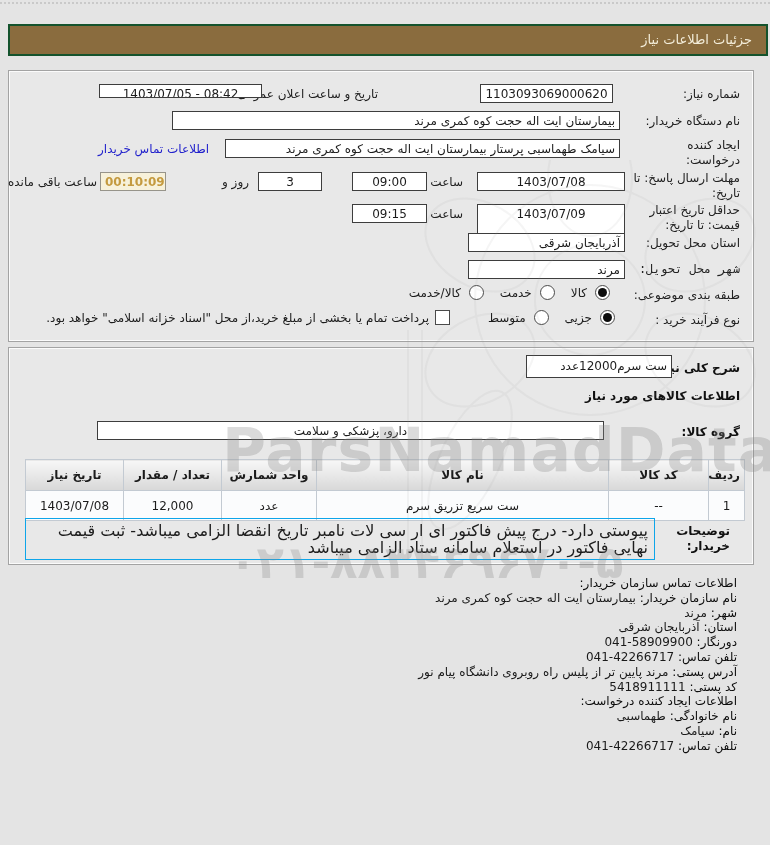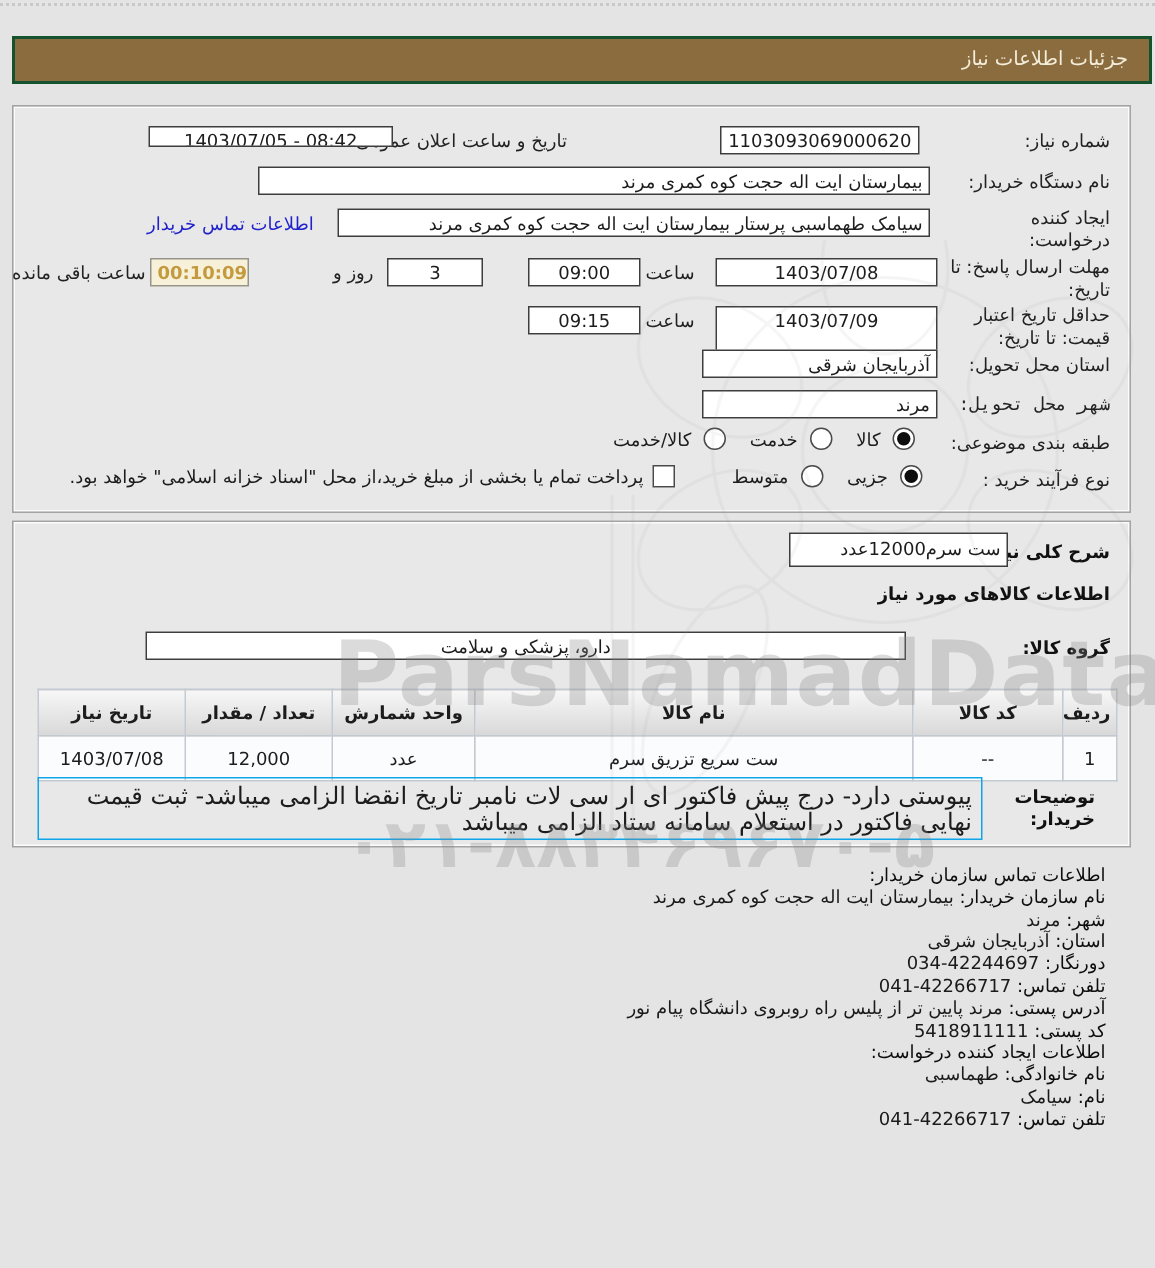--- a/index.html
+++ b/index.html
@@ -169,21 +169,21 @@
     </table>
 
   <div class="lbl bold wrap" style="right:40px;top:524px;width:72px;">توضیحات خریدار:</div>
   <div class="notesbox">پیوستی دارد- درج پیش فاکتور ای ار سی لات نامبر تاریخ انقضا الزامی میباشد- ثبت قیمت نهایی فاکتور در استعلام سامانه ستاد الزامی میباشد</div>
 
   <div class="contact">
     <div><b>اطلاعات تماس سازمان خریدار:</b></div>
     <div><b>نام سازمان خریدار:</b> <span>بیمارستان ایت اله حجت کوه کمری مرند</span></div>
     <div><b>شهر:</b> <span>مرند</span></div>
     <div><b>استان:</b> <span>آذربایجان شرقی</span></div>
-    <div><b>دورنگار:</b> <span>42244697-034</span></div>
+    <div><b>دورنگار:</b> <span>58909900-041</span></div>
     <div><b>تلفن تماس:</b> <span>42266717-041</span></div>
     <div><b>آدرس پستی:</b> <span>مرند پایین تر از پلیس راه روبروی دانشگاه پیام نور</span></div>
     <div><b>کد پستی:</b> <span>5418911111</span></div>
     <div><b>اطلاعات ایجاد کننده درخواست:</b></div>
     <div><b>نام خانوادگی:</b> <span>طهماسبی</span></div>
     <div><b>نام:</b> <span>سیامک</span></div>
     <div><b>تلفن تماس:</b> <span>42266717-041</span></div>
   </div>
 
 </div>

